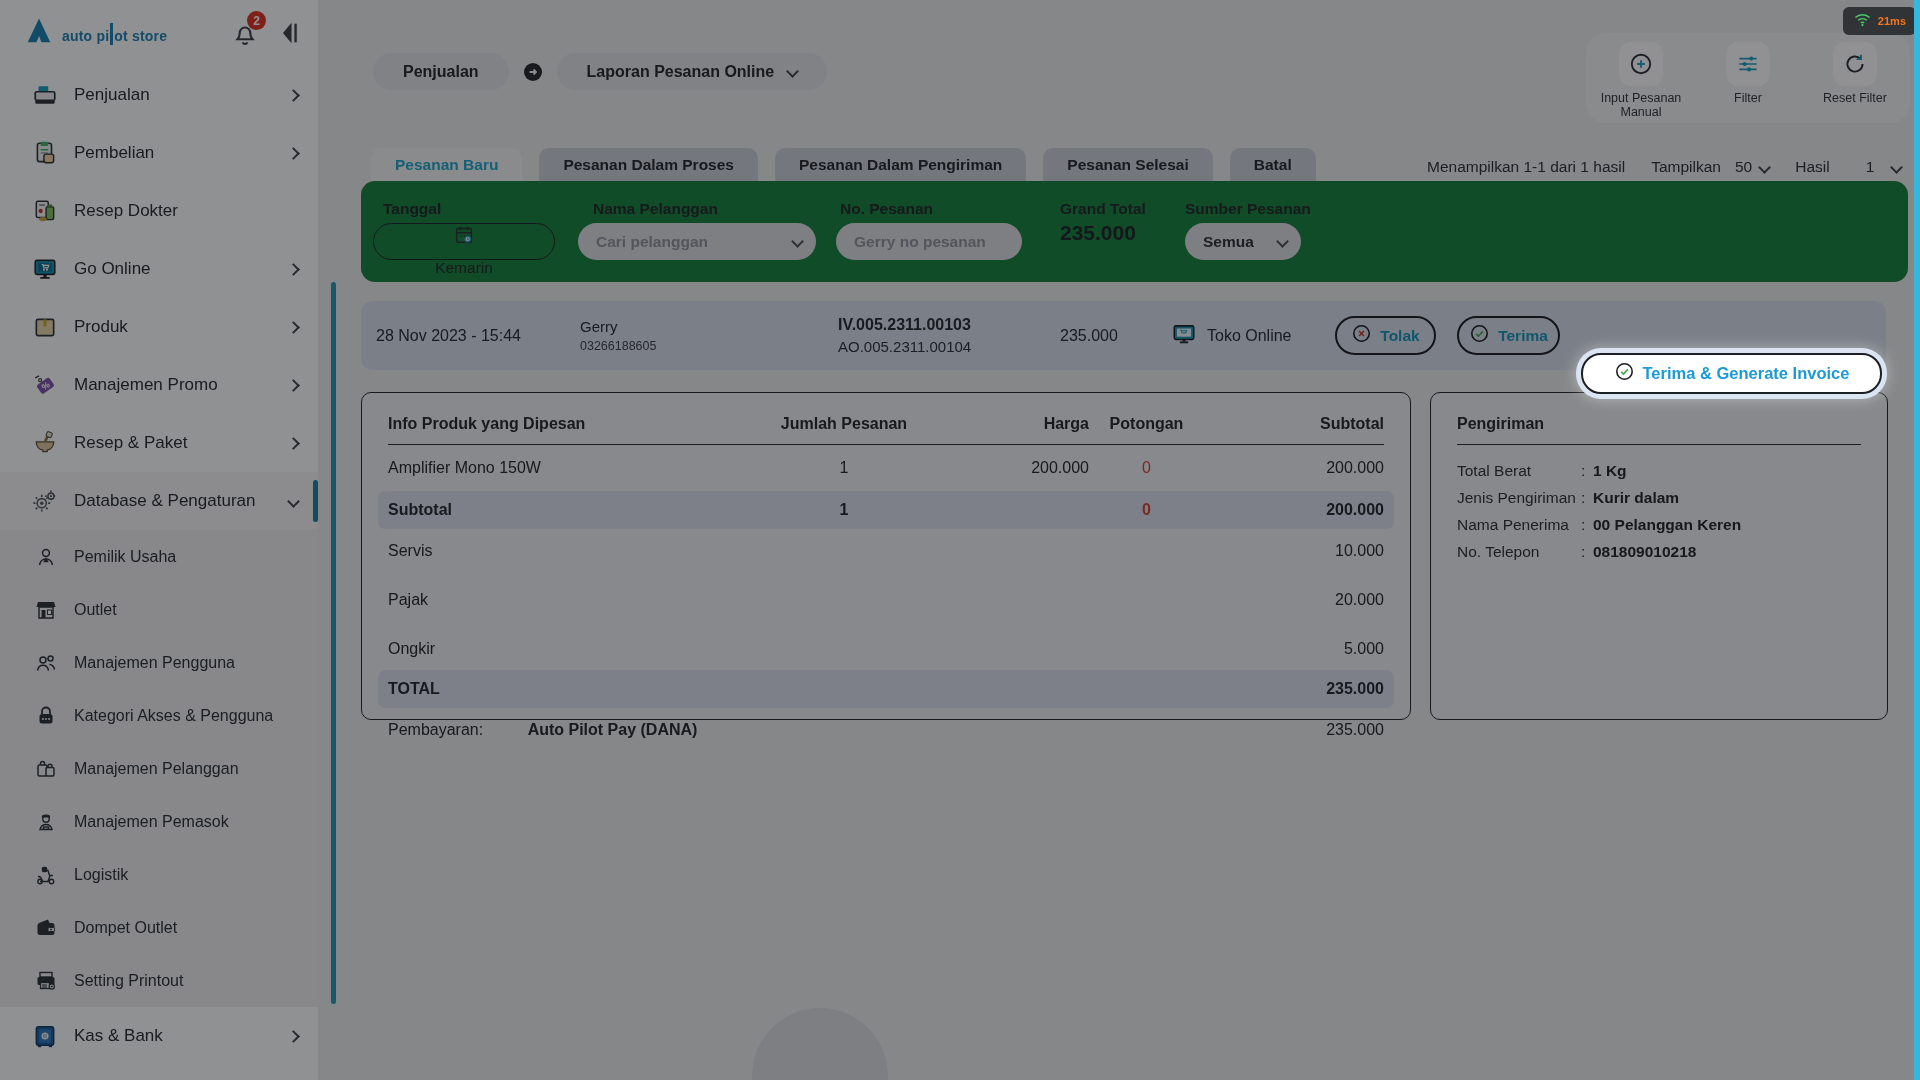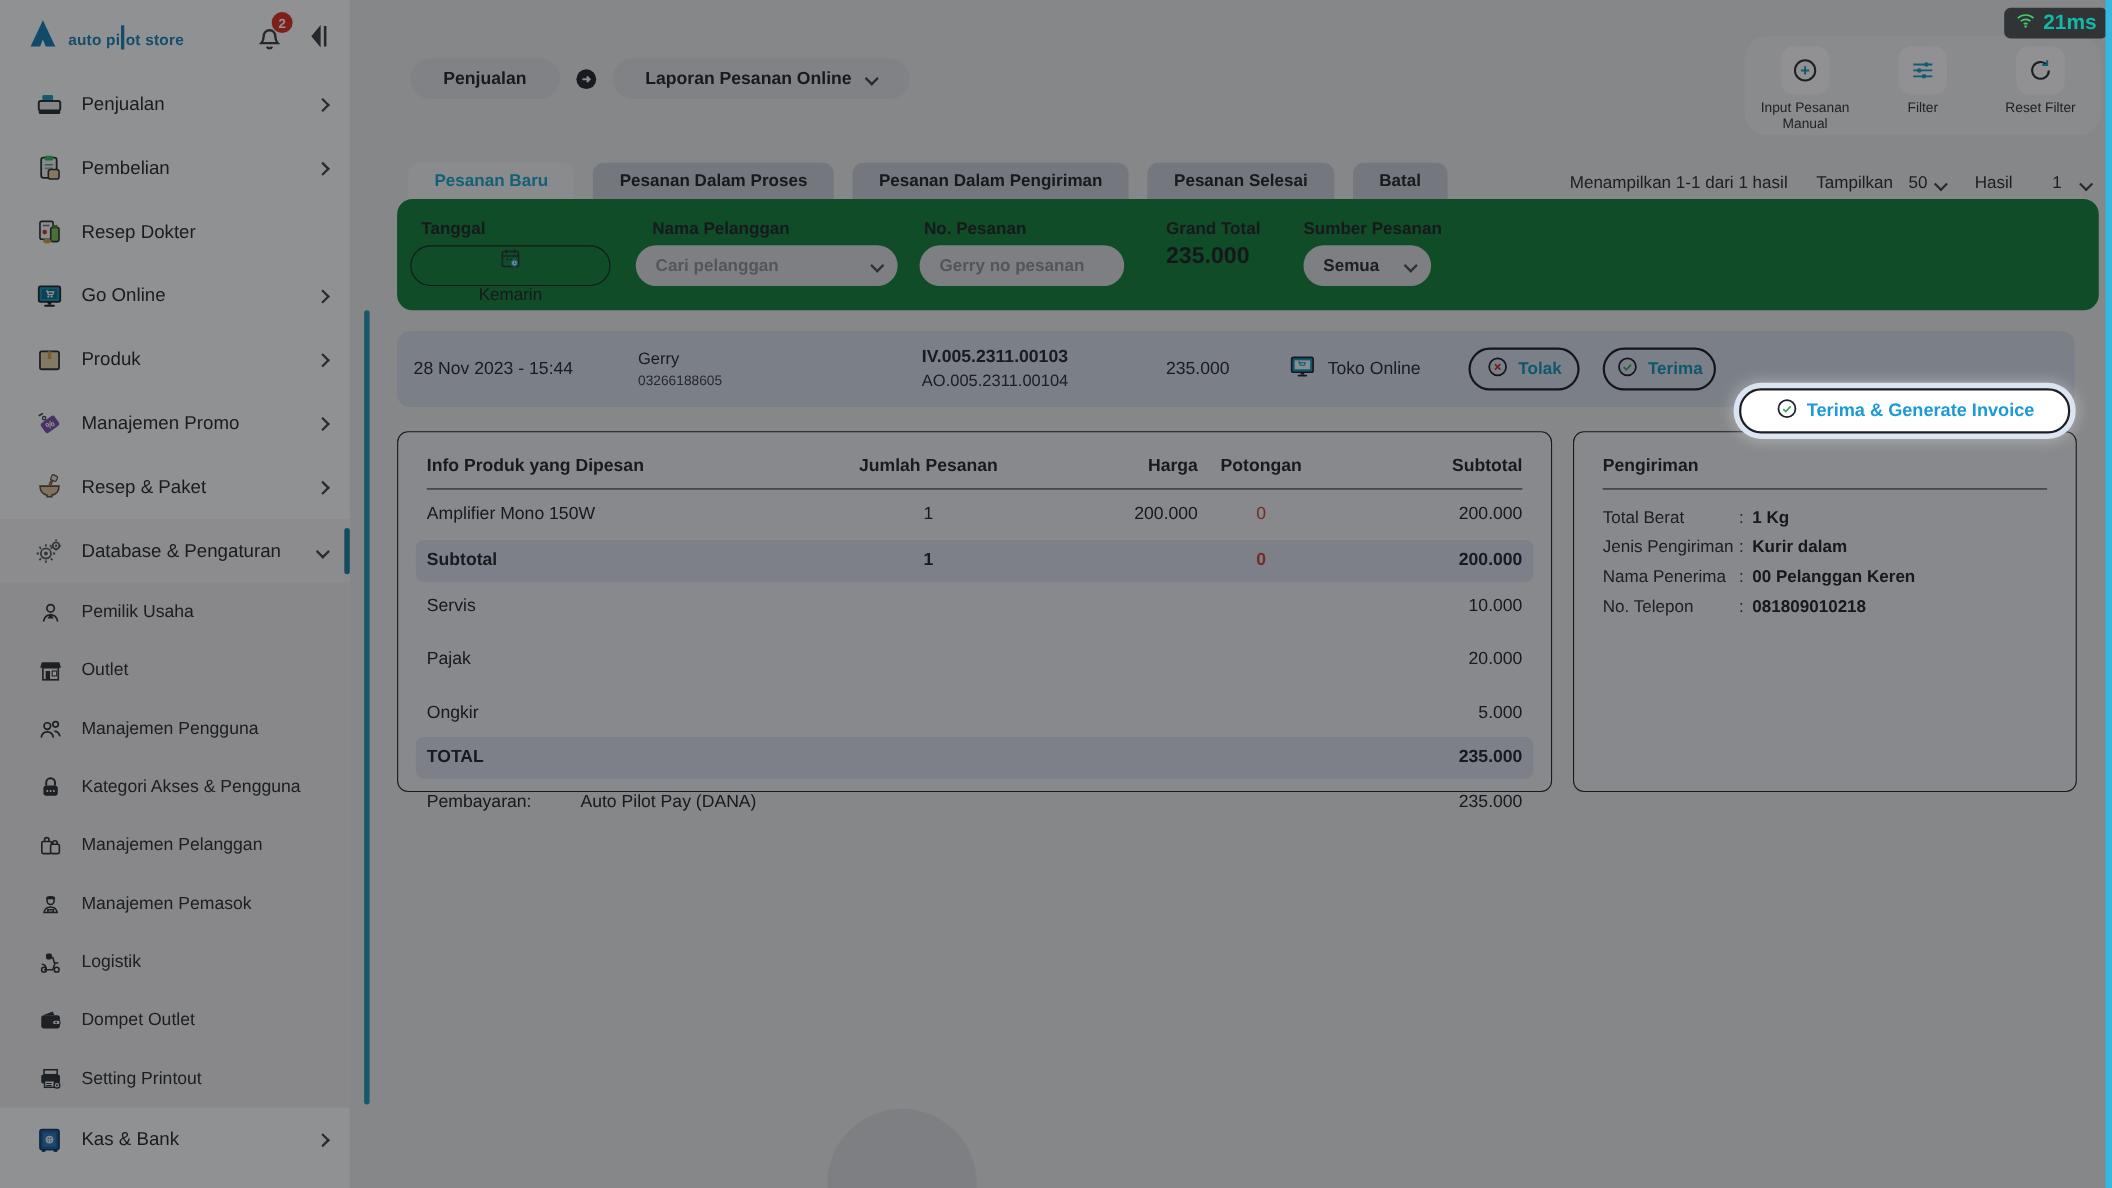--- a/index.html
+++ b/index.html
@@ -35,21 +35,21 @@
   .watermark-circle { position:absolute; left:752px; top:1008px; width:136px; height:136px; border-radius:50%; background:#cfd2d5; opacity:.55; }
 
   
   .breadcrumb-row { position:absolute; left:373px; top:53px; display:flex; align-items:center; gap:12px; }
   .bc-pill { height:37px; display:flex; align-items:center; padding:0 30px; background:#dde0e4; border-radius:19px; font-size:16px; font-weight:bold; color:#23282d; cursor:pointer; }
   .bc-pill .chev { margin-left:14px; }
   .bc-arrow { width:24px; height:24px; }
 
   .latency-badge { position:absolute; right:4px; top:7px; height:28px; background:#303437; border-radius:6px;
     display:flex; align-items:center; gap:6px; padding:0 10px; z-index:60; }
-  .latency-badge .txt { font-size:19px; font-weight:bold; color:#14b8a6; }
+  .latency-badge .txt { font-size:11px; font-weight:bold; color:#f97316; }
   .latency-badge svg { width:19px; height:19px; }
 
   .toolbar-panel { position:absolute; left:1586px; top:33px; width:324px; height:90px; background:#eff1f3; border-radius:20px;
     display:flex; justify-content:space-evenly; padding-top:9px; }
   .tool-btn { width:104px; display:flex; flex-direction:column; align-items:center; cursor:pointer; }
   .tool-tile { width:44px; height:44px; background:#fbfcfd; border-radius:12px; display:flex; align-items:center; justify-content:center; }
   .tool-tile svg { width:26px; height:26px; }
   .tool-label { margin-top:5px; font-size:12.5px; color:#30363c; text-align:center; line-height:1.15; max-width:92px; }
 
   
@@ -100,21 +100,21 @@
   .card-right { left:1430px; width:458px; padding:10px 26px 0 26px; }
   .trow { display:grid; grid-template-columns:1fr 150px 170px 115px 180px; align-items:center; font-size:16px; color:#22282e; }
   .trow > .c2 { text-align:center; } .trow > .c3 { text-align:right; } .trow > .c4 { text-align:center; } .trow > .c5 { text-align:right; }
   .trow.head { height:42px; font-weight:bold; border-bottom:1.7px solid #2b3036; }
   .trow.product { height:46px; }
   .trow.band { height:38px; background:#d8dee9; border-radius:7px; font-weight:bold; margin:0 -10px; padding:0 10px; }
   .trow.band { grid-template-columns:1fr 150px 170px 115px 180px; }
   .trow.fee { height:31px;margin-top:18px; }
   .trow.payment { height:44px; }
   .red { color:#cf4237; }
-  .pay-method { font-weight:normal;margin-left:40px; }
+  .pay-method { font-weight:bold;margin-left:40px; }
 
   .ship-title { height:42px; display:flex; align-items:center; font-size:16px; font-weight:bold; color:#22282e; border-bottom:1.7px solid #2b3036; }
   .ship-rows { margin-top:12px; }
   .ship-row { height:27px; display:flex; align-items:center; font-size:15.5px; color:#2b3138; }
   .ship-row .lb { width:124px; }
   .ship-row .cl { width:12px; }
   .ship-row .vl { font-weight:bold; color:#20262c; }
 
   
   .dim-overlay { position:absolute; inset:0; background:rgba(8,10,12,0.44); z-index:50; pointer-events:none; }

